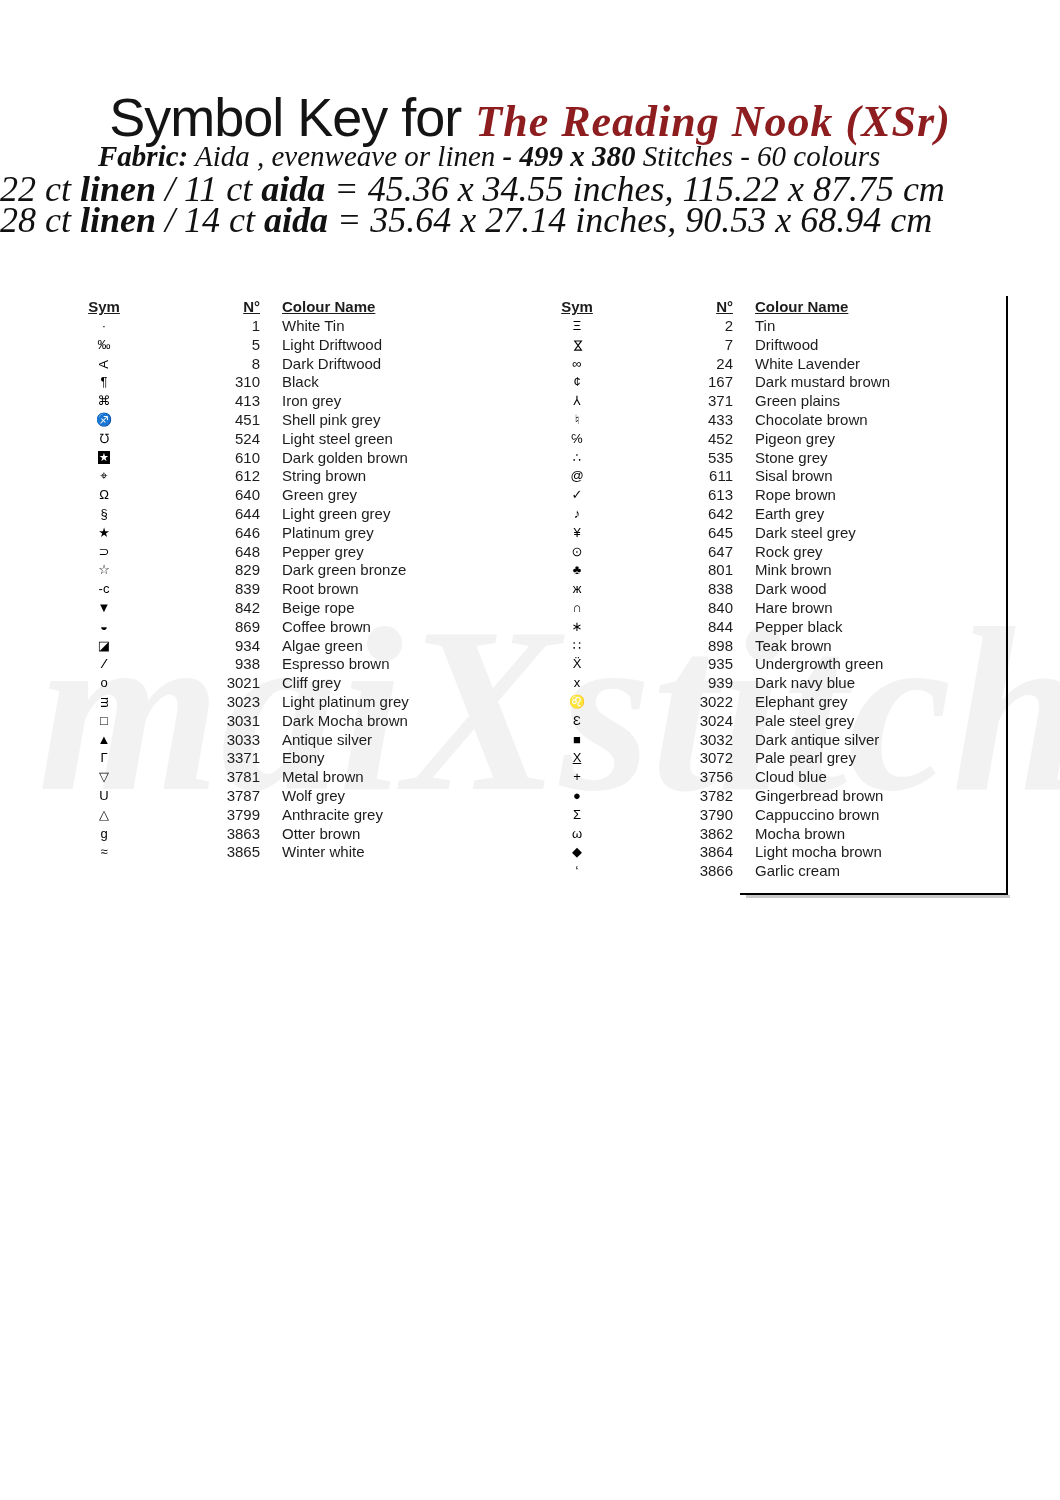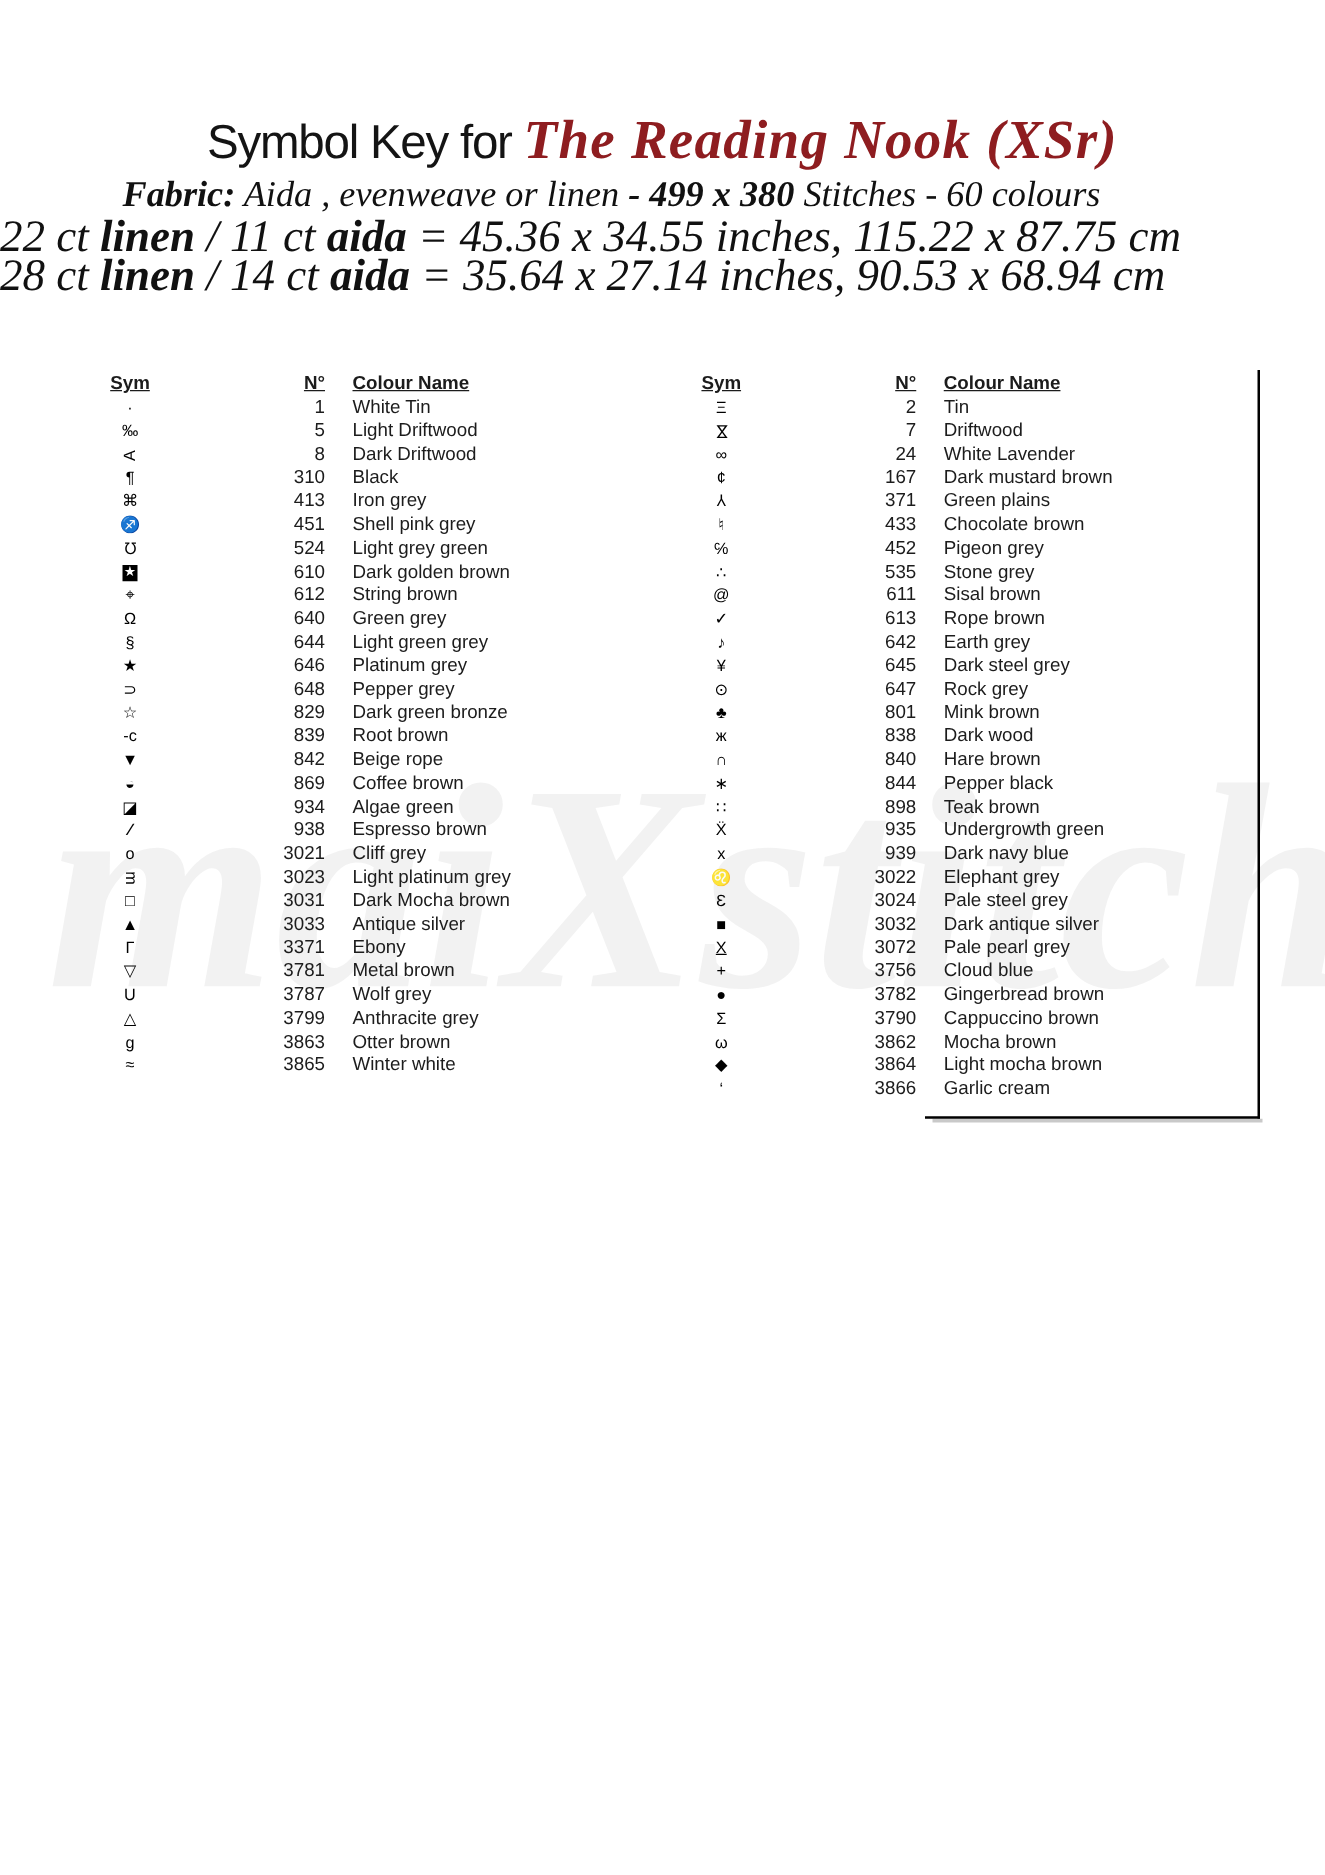--- a/index.html
+++ b/index.html
@@ -2,21 +2,21 @@
 <html><head>
 <meta charset="utf-8">
 <style>
   html,body{margin:0;padding:0;background:#ffffff;}
   .page{
     position:relative;width:1060px;height:1500px;background:#fff;
     font-family:"Liberation Sans",sans-serif;color:#1a1a1a;overflow:hidden;
   }
   
   .title{position:absolute;top:86px;left:0;width:100%;text-align:center;white-space:nowrap;}
-  .title-prefix{font-size:38px;color:#141414;letter-spacing:-1px;}
+  .title-prefix{font-size:54px;color:#141414;letter-spacing:-1px;}
   .title-name{
     font-family:"Liberation Serif",serif;font-style:italic;font-weight:700;
     font-size:44px;letter-spacing:1px;
   }
   
   .fabric-line{
     position:absolute;top:140px;left:98px;white-space:nowrap;
     font-family:"Liberation Serif",serif;font-style:italic;font-size:29px;color:#111;
   }
   .fabric-line .b,.size-line .b{font-weight:700;}
@@ -106,21 +106,21 @@
           <span class="c-name">Iron grey</span>
         </div>
         <div class="krow">
           <span class="c-sym"><span class="glyph">♐</span></span>
           <span class="c-num">451</span>
           <span class="c-name">Shell pink grey</span>
         </div>
         <div class="krow">
           <span class="c-sym"><span class="glyph">℧</span></span>
           <span class="c-num">524</span>
-          <span class="c-name">Light grey green</span>
+          <span class="c-name">Light steel green</span>
         </div>
         <div class="krow">
           <span class="c-sym"><span class="glyph inv">★</span></span>
           <span class="c-num">610</span>
           <span class="c-name">Dark golden brown</span>
         </div>
         <div class="krow">
           <span class="c-sym"><span class="glyph">⌖</span></span>
           <span class="c-num">612</span>
           <span class="c-name">String brown</span>

